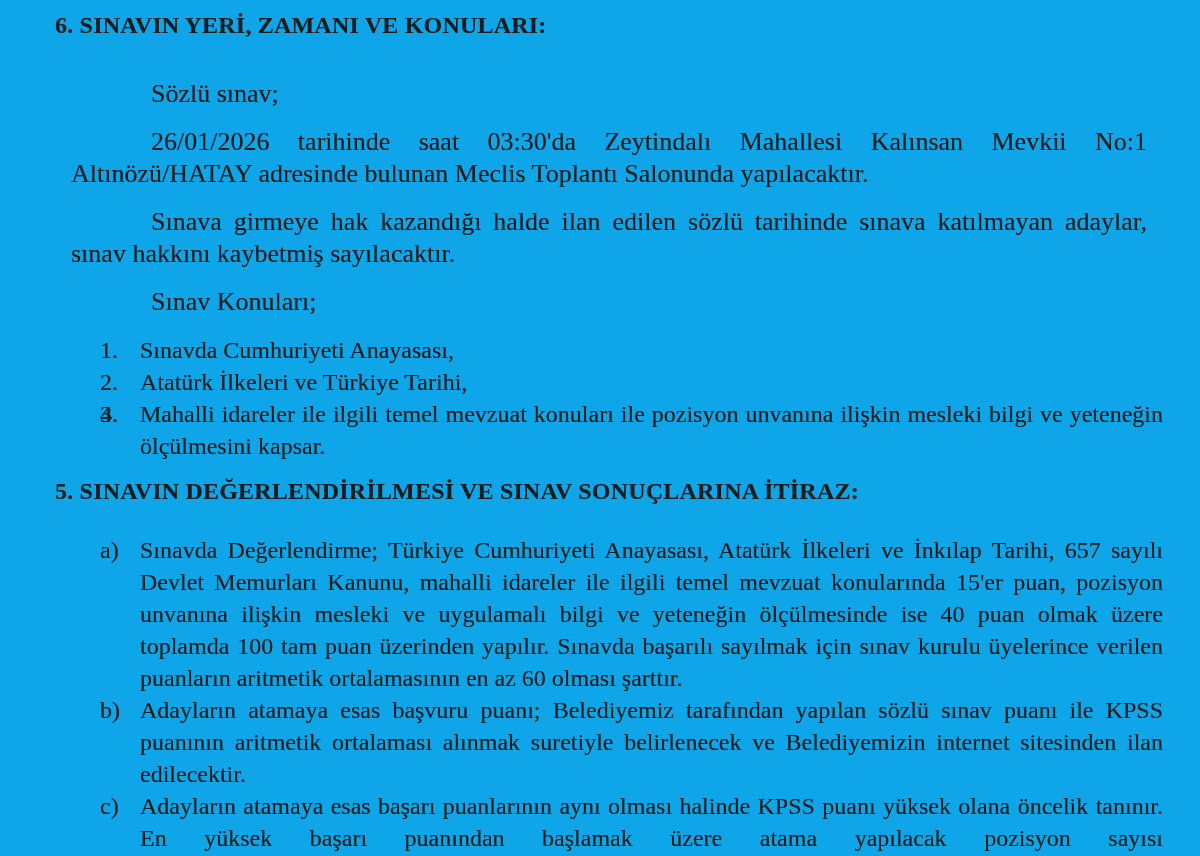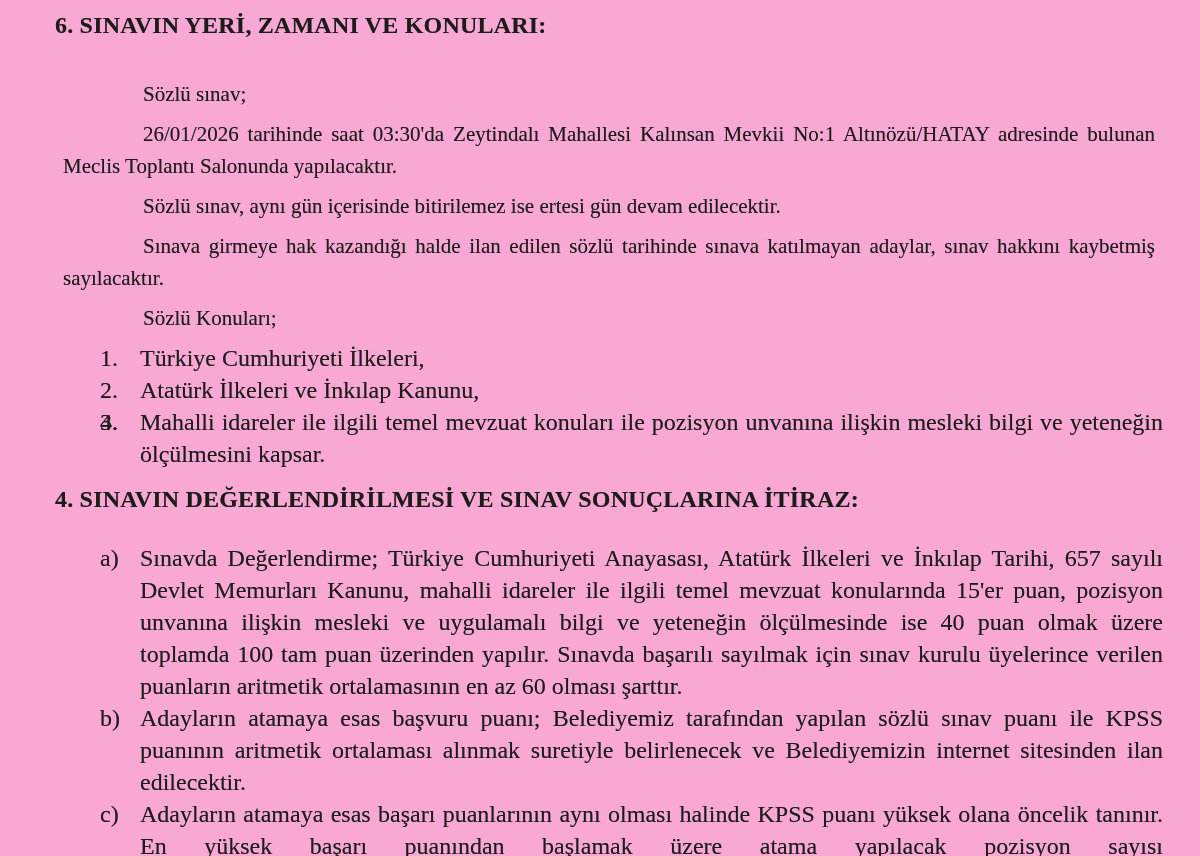--- a/index.html
+++ b/index.html
@@ -12,41 +12,41 @@
     overflow: hidden;
     background: #ffffff;
     font-family: "Liberation Serif", "DejaVu Serif", serif;
     color: #1c1c1c;
   }
   .page {
     box-sizing: border-box;
     width: 1200px;
     height: 856px;
     padding: 10px 37px 0 55px;
-    background: #f9a8d4;
+    background: #0ea5e9;
     
     text-shadow: 0 0 0.6px rgba(45,45,45,0.55);
   }
   .doc-heading {
     margin: 0;
     font-size: 24px;
     font-weight: bold;
     line-height: 30px;
     letter-spacing: 0.2px;
     white-space: nowrap;
   }
   .doc-heading.second {
     margin-top: 14px;
   }
   .paras {
     margin-top: 38px;
   }
   .para {
-    margin: 8px;
-    font-size: 21px;
+    margin: 16px;
+    font-size: 26px;
     line-height: 32px;
     text-align: justify;
     text-indent: 80px;
   }
   .list {
     margin: 0;
   }
   .list.lettered {
     margin-top: 28px;
   }
@@ -70,44 +70,43 @@
 </head>
 <body>
 
 <div class="page">
 
   <h1 class="doc-heading">6. SINAVIN YERİ, ZAMANI VE KONULARI:</h1>
 
   <div class="paras">
     <p class="para">Sözlü sınav;</p>
     <p class="para">26/01/2026 tarihinde saat 03:30'da Zeytindalı Mahallesi Kalınsan Mevkii No:1 Altınözü/HATAY adresinde bulunan Meclis Toplantı Salonunda yapılacaktır.</p>
-    <p class="para">Sözlü sınav, aynı gün içerisinde bitirilemez ise ertesi gün devam edilecektir.</p>
     <p class="para">Sınava girmeye hak kazandığı halde ilan edilen sözlü tarihinde sınava katılmayan adaylar, sınav hakkını kaybetmiş sayılacaktır.</p>
-    <p class="para">Sözlü Konuları;</p>
+    <p class="para">Sınav Konuları;</p>
   </div>
 
   <div class="list numbered">
     <div class="li">
       <span class="marker">1.</span>
-      <span class="li-text">Türkiye Cumhuriyeti İlkeleri,</span>
+      <span class="li-text">Sınavda Cumhuriyeti Anayasası,</span>
     </div>
     <div class="li">
       <span class="marker">2.</span>
-      <span class="li-text">Atatürk İlkeleri ve İnkılap Kanunu,</span>
+      <span class="li-text">Atatürk İlkeleri ve Türkiye Tarihi,</span>
     </div>
     <div class="li">
       <span class="marker">3.</span>
     </div>
     <div class="li">
       <span class="marker">4.</span>
       <span class="li-text">Mahalli idareler ile ilgili temel mevzuat konuları ile pozisyon unvanına ilişkin mesleki bilgi ve yeteneğin ölçülmesini kapsar.</span>
     </div>
   </div>
 
-  <h1 class="doc-heading second">4. SINAVIN DEĞERLENDİRİLMESİ VE SINAV SONUÇLARINA İTİRAZ:</h1>
+  <h1 class="doc-heading second">5. SINAVIN DEĞERLENDİRİLMESİ VE SINAV SONUÇLARINA İTİRAZ:</h1>
 
   <div class="list lettered">
     <div class="li">
       <span class="marker">a)</span>
       <span class="li-text">Sınavda Değerlendirme; Türkiye Cumhuriyeti Anayasası, Atatürk İlkeleri ve İnkılap Tarihi, 657 sayılı Devlet Memurları Kanunu, mahalli idareler ile ilgili temel mevzuat konularında 15'er puan, pozisyon unvanına ilişkin mesleki ve uygulamalı bilgi ve yeteneğin ölçülmesinde ise 40 puan olmak üzere toplamda 100 tam puan üzerinden yapılır. Sınavda başarılı sayılmak için sınav kurulu üyelerince verilen puanların aritmetik ortalamasının en az 60 olması şarttır.</span>
     </div>
     <div class="li">
       <span class="marker">b)</span>
       <span class="li-text">Adayların atamaya esas başvuru puanı; Belediyemiz tarafından yapılan sözlü sınav puanı ile KPSS puanının aritmetik ortalaması alınmak suretiyle belirlenecek ve Belediyemizin internet sitesinden ilan edilecektir.</span>
     </div>

